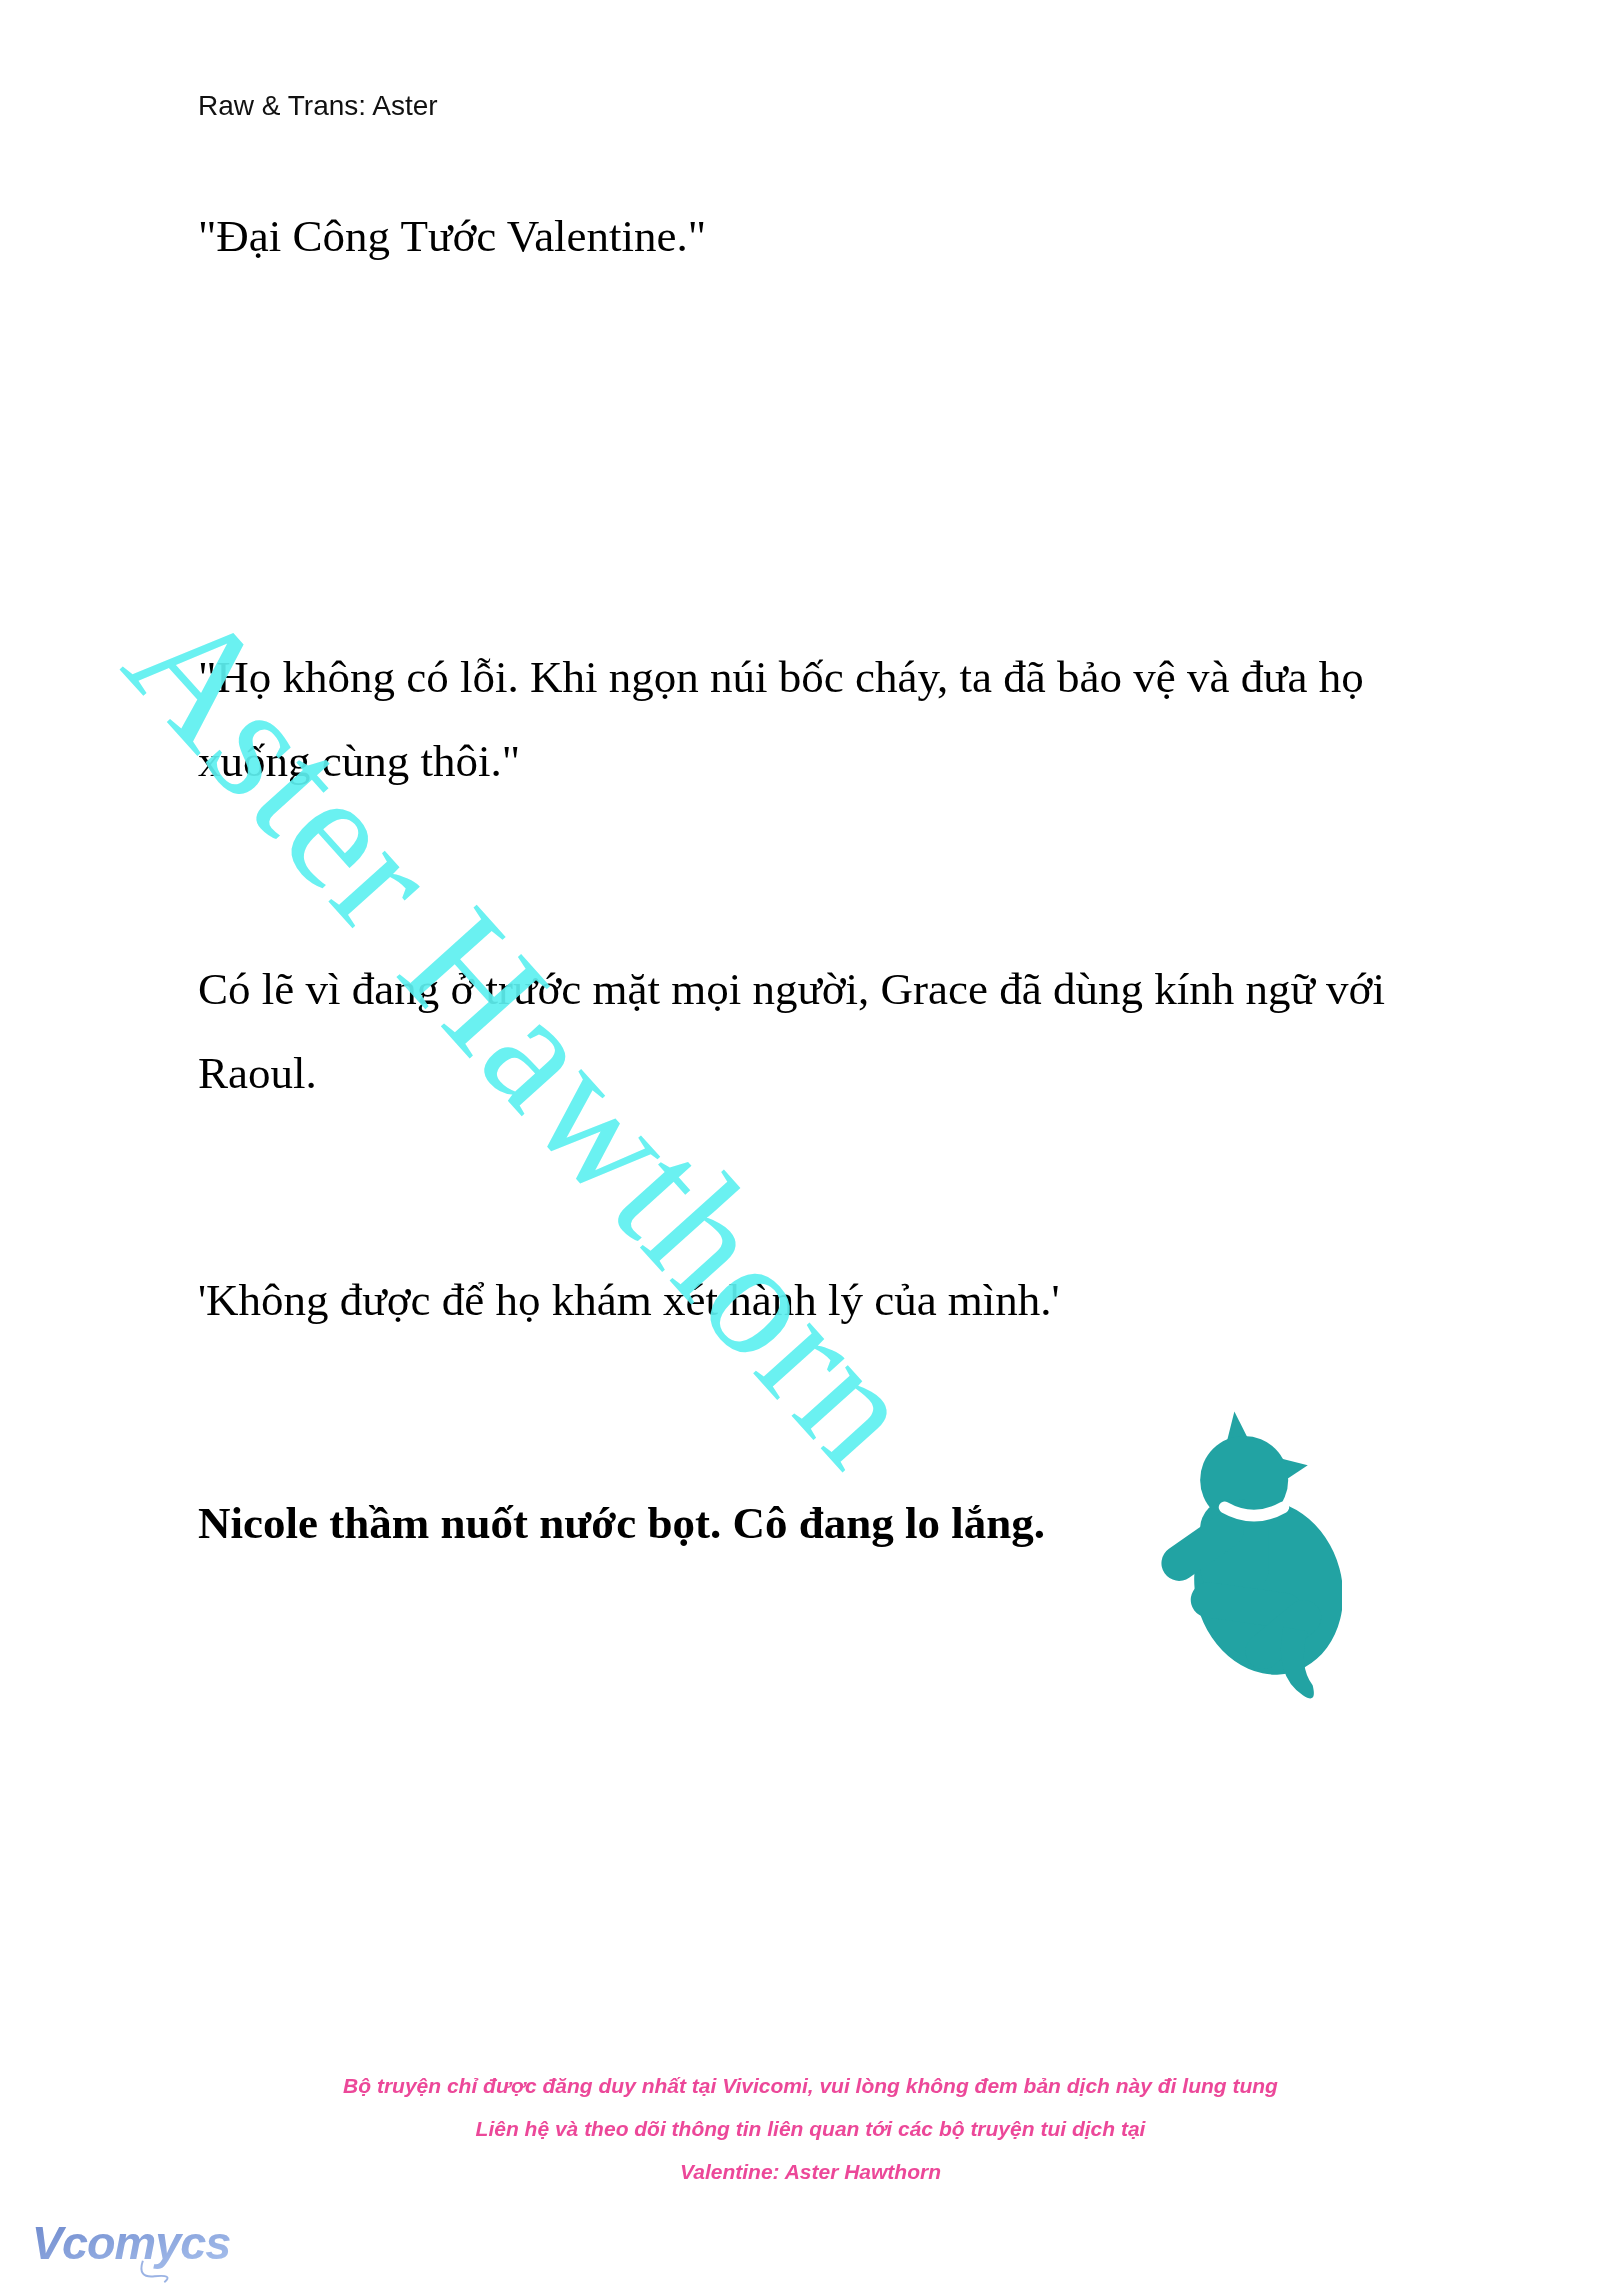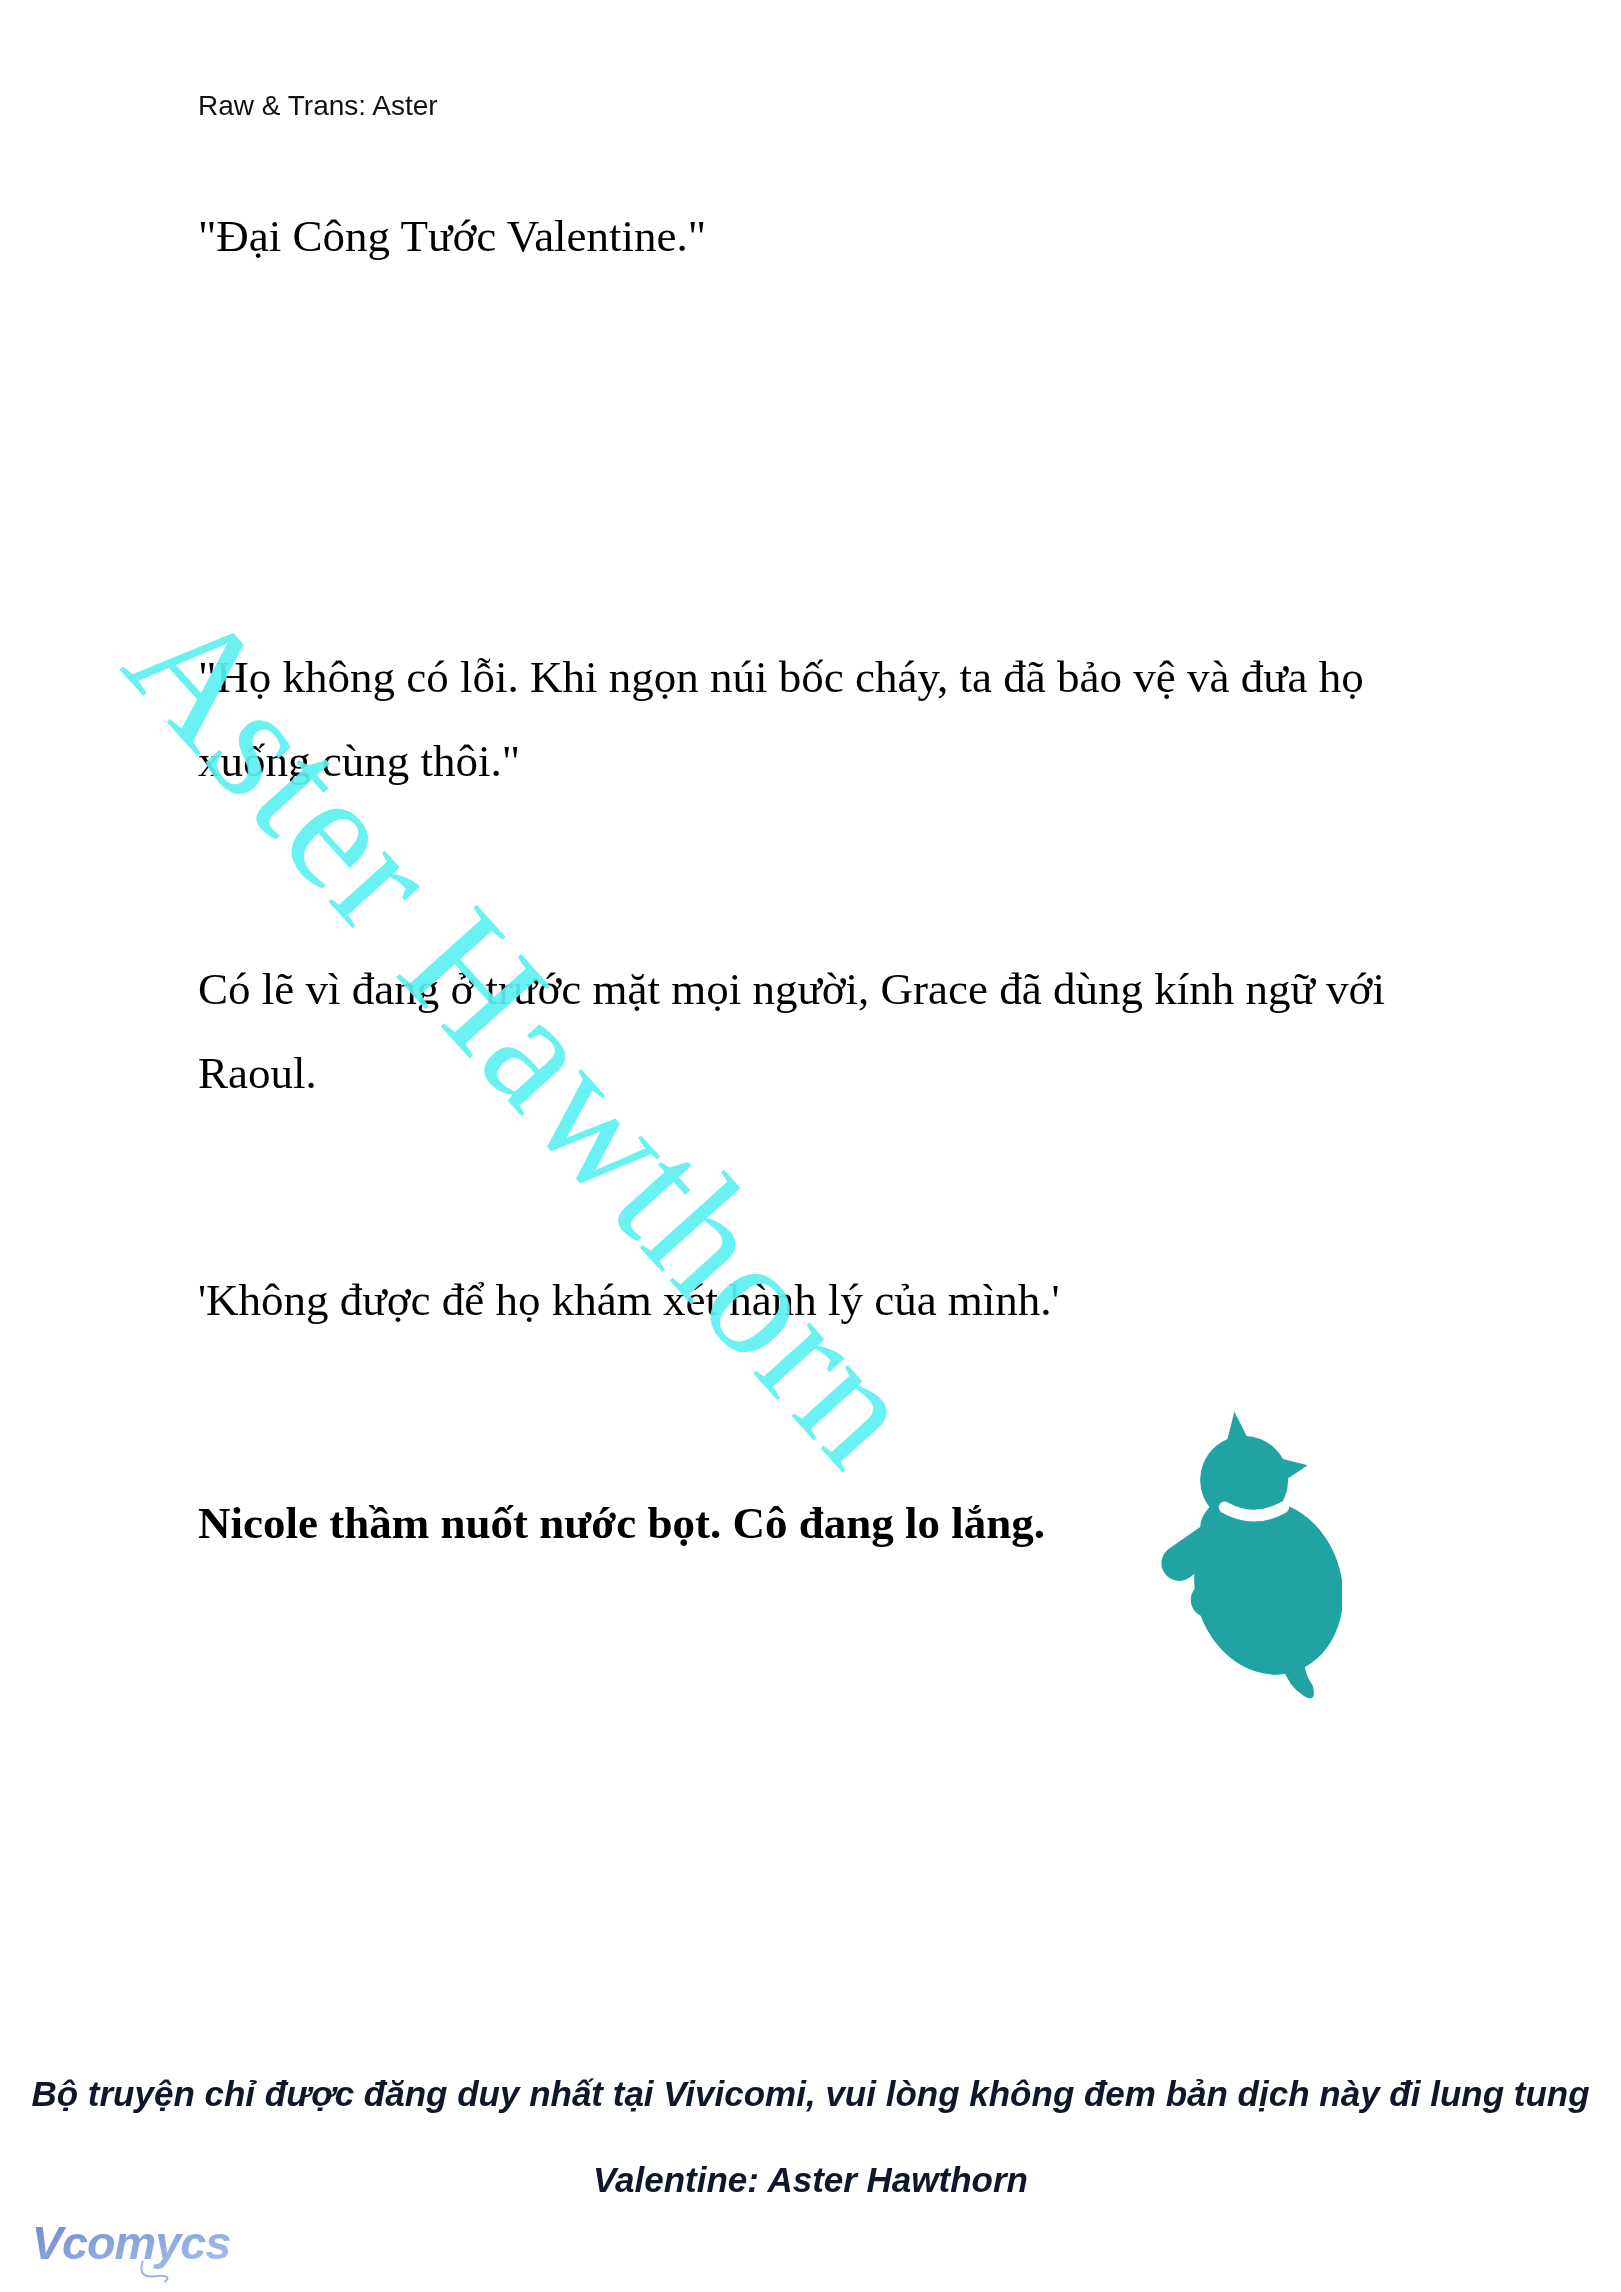--- a/index.html
+++ b/index.html
@@ -17,22 +17,22 @@
   }
   .watermark {
     position: absolute; left: 230px; top: 568px;
     font-family: "Liberation Serif", serif; font-size: 165px; color: #5ef0f0;
     white-space: nowrap; transform-origin: 0 0; transform: rotate(48deg);
     letter-spacing: 2px; opacity: 0.92; pointer-events: none;
   }
   .cat { position: absolute; left: 1117px; top: 1382px; width: 225px; height: 323px; }
   .footer {
     position: absolute; left: 0; width: 1621px; text-align: center;
-    font-family: "Liberation Sans", sans-serif; font-size: 35px; font-weight: bold;
-    font-style: italic; color: #0f172a;
+    font-family: "Liberation Sans", sans-serif; font-size: 21px; font-weight: bold;
+    font-style: italic; color: #ec4899;
   }
   .logo { position: absolute; left: 27.4px; top: 2210px; width: 221px; height: 78px; }
 </style>
 </head>
 <body>
 
 <div class="page">
 
   <div class="credit">Raw &amp; Trans: Aster</div>
 
@@ -57,20 +57,21 @@
       <rect x="40" y="150" width="95" height="36" rx="18" transform="rotate(-35 88 168)"></rect>
       <rect x="75" y="210" width="115" height="36" rx="18" transform="rotate(8 132 228)"></rect>
       <rect x="125" y="240" width="90" height="36" rx="18" transform="rotate(-40 170 258)"></rect>
 
       <path d="M170 250 Q160 300 190 320 Q205 330 200 310 Q185 290 195 255 Z"></path>
     </g>
     <path d="M110 128 Q140 145 170 128" stroke="#ffffff" stroke-width="12" fill="none" stroke-linecap="round"></path>
   </svg>
 
   <div class="footer" style="top:2074px;">Bộ truyện chỉ được đăng duy nhất tại Vivicomi, vui lòng không đem bản dịch này đi lung tung</div>
+  <div class="footer" style="top:2117px;">Liên hệ và theo dõi thông tin liên quan tới các bộ truyện tui dịch tại</div>
   <div class="footer" style="top:2160px;">Valentine: Aster Hawthorn</div>
 
   <svg class="logo" viewBox="0 0 225 80">
     <defs>
       <linearGradient id="lg" x1="0" y1="0" x2="1" y2="1">
         <stop offset="0" stop-color="#6d88cc"></stop>
         <stop offset="1" stop-color="#a9c2ee"></stop>
       </linearGradient>
     </defs>
     <text x="4" y="50" font-family="Liberation Sans, sans-serif" font-size="48" font-weight="bold" font-style="italic" fill="url(#lg)" letter-spacing="-1">Vcomycs</text>

